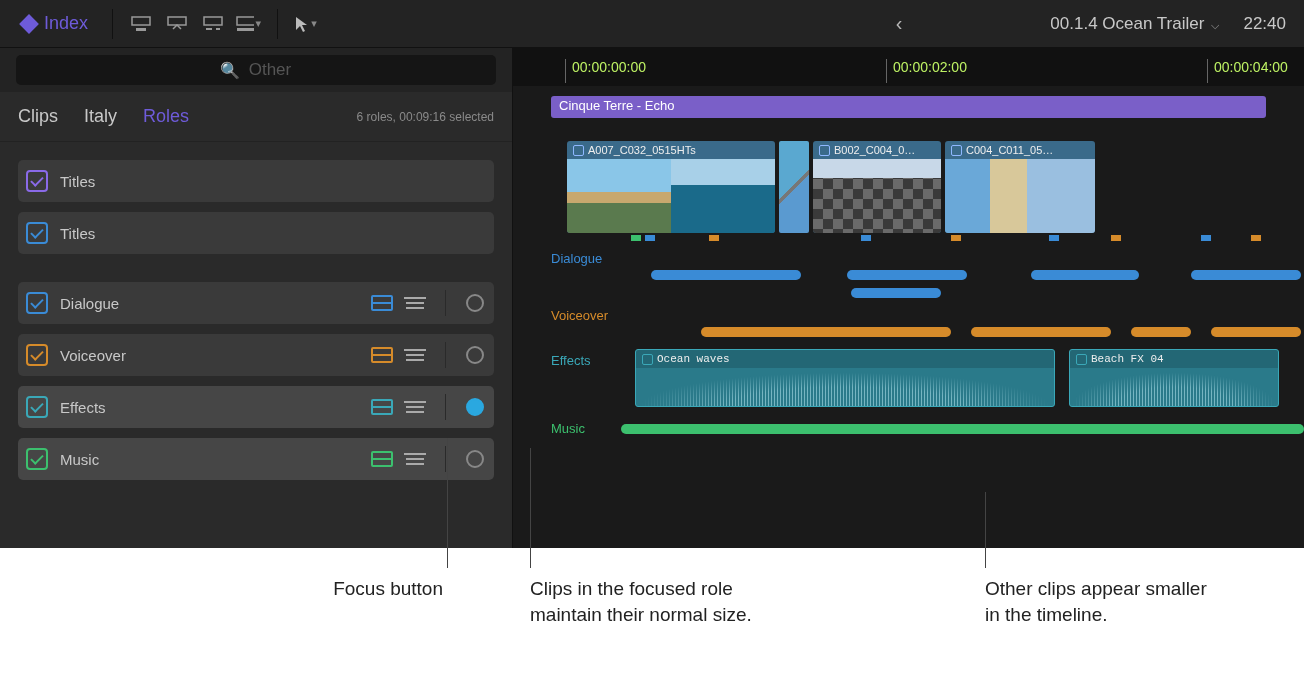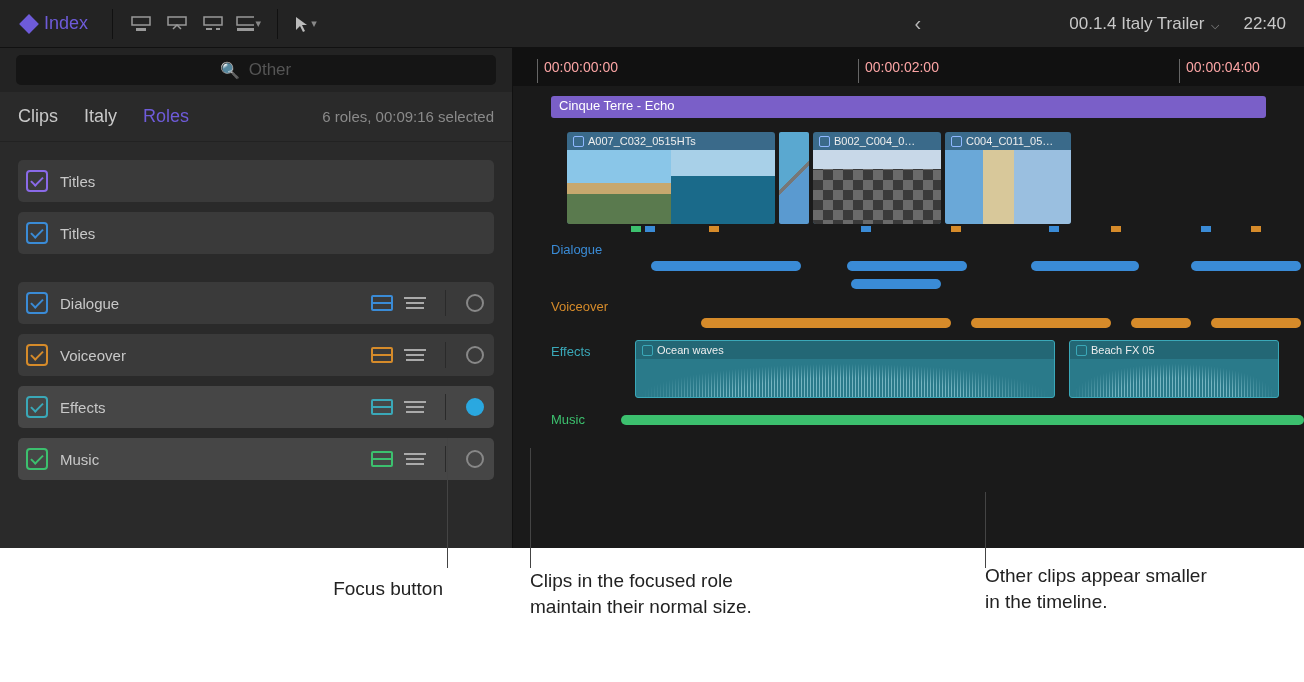--- a/index.html
+++ b/index.html
@@ -39,46 +39,46 @@
   .body{flex:1;display:flex;min-height:0;}
 
   
   .sidebar{width:513px;background:var(--panel);border-right:1px solid var(--divider);display:flex;flex-direction:column;}
   .search-row{height:44px;background:#232323;display:flex;align-items:center;justify-content:center;}
   .search-box{width:480px;height:30px;background:#151515;border-radius:5px;display:flex;align-items:center;justify-content:center;color:#555;font-size:17px;gap:8px;}
   .search-icon{font-size:16px;}
   .tabs-row{height:50px;display:flex;align-items:center;padding:0 18px;gap:26px;font-size:18px;border-bottom:1px solid #222;}
   .tab{color:var(--text);}
   .tab.active{color:var(--accent);}
-  .roles-info{flex:1;text-align:right;font-size:15px;color:var(--text-dim);}
+  .roles-info{flex:1;text-align:right;font-size:12px;color:var(--text-dim);}
   .roles-list{flex:1;padding:18px 18px 0;}
   .role-row{height:42px;background:var(--row);border-radius:5px;margin-bottom:10px;display:flex;align-items:center;padding:0 10px 0 8px;gap:12px;}
   .role-row.light{background:var(--row-light);}
   .chk{width:22px;height:22px;border-radius:4px;border:2px solid;display:flex;align-items:center;justify-content:center;flex-shrink:0;}
   .chk .mark{width:12px;height:7px;border-left:2.5px solid;border-bottom:2.5px solid;transform:rotate(-45deg) translate(1px,-1px);}
   .role-name{flex:1;font-size:15px;}
   .lane-icon{width:22px;height:16px;border:2px solid;border-radius:2px;position:relative;}
   .lane-icon::after{content:'';position:absolute;left:0;right:0;top:50%;height:2px;background:currentColor;transform:translateY(-50%);}
   .collapse-icon{width:20px;display:flex;flex-direction:column;gap:3px;align-items:center;}
   .collapse-icon span{display:block;width:18px;height:2px;background:#aaa;}
   .collapse-icon span.long{width:22px;}
   .ctl-divider{width:1px;height:26px;background:#2a2a2a;margin:0 8px;}
   .focus-dot{width:18px;height:18px;border-radius:50%;border:2px solid #888;}
   .focus-dot.on{background:#2aa8e0;border-color:#2aa8e0;}
   .gap{height:18px;}
 
   
   .timeline{flex:1;background:#1a1a1a;position:relative;overflow:hidden;}
-  .ruler{height:38px;background:#111;display:flex;align-items:center;font-size:14px;color:#fca5a5;padding-left:24px;}
+  .ruler{height:38px;background:#111;display:flex;align-items:center;font-size:14px;color:#bef264;padding-left:52px;}
   .ruler .tick{display:flex;align-items:center;gap:6px;}
   .ruler .tick-mark{width:1px;height:24px;background:#666;margin-top:8px;}
   .ruler-gap{width:240px;}
   .track-area{position:relative;padding-top:14px;}
   .title-bar{position:absolute;left:38px;right:38px;top:10px;height:22px;background:var(--purple);border-radius:3px;color:#fff;font-size:13px;padding:2px 8px;}
-  .clips-row{margin-top:32px;height:92px;display:flex;gap:4px;padding-left:54px;}
+  .clips-row{margin-top:41px;height:92px;display:flex;gap:4px;padding-left:54px;}
   .clip{position:relative;border-radius:3px;overflow:hidden;background:#3a6a8a;}
   .clip-hdr{height:18px;font-size:11px;color:#eee;padding:1px 6px;white-space:nowrap;overflow:hidden;text-overflow:ellipsis;display:flex;align-items:center;gap:4px;}
   .clip-hdr::before{content:'';width:9px;height:9px;border:1.5px solid #8fb8ff;border-radius:2px;}
   .thumb{position:absolute;top:18px;bottom:0;left:0;right:0;display:flex;}
   .th{flex:1;}
   .trans{width:30px;height:92px;background:linear-gradient(135deg,#5aa8d0 0 48%,#777 48% 52%,#5a9ad0 52%);border-radius:2px;}
   
   .th.sky{background:linear-gradient(#8ac6e8 45%,#c8a86e 45% 60%,#5a7a4e 60%);}
   .th.sea{background:linear-gradient(#a8d0e8 35%,#1a6a8a 35%);}
   .th.trees{background:linear-gradient(#9ec8e8 30%,#3a5a2e 30% 55%,#7a7a5e 55%);}
@@ -90,21 +90,21 @@
   .markers{height:10px;position:relative;margin-left:38px;margin-top:2px;}
   .mk{position:absolute;width:10px;height:6px;top:0;}
 
   .lane-label{font-size:13px;padding-left:38px;margin-top:6px;}
   .audio-lane{height:16px;position:relative;margin-left:38px;margin-top:2px;}
   .bar{position:absolute;height:10px;border-radius:5px;top:2px;}
 
   .effects-row{margin-top:8px;display:flex;gap:14px;padding-left:38px;align-items:flex-start;}
   .fx-label{font-size:13px;color:var(--teal);width:70px;padding-top:4px;}
   .fx-clip{height:58px;background:#2a7a8a;border:1px solid var(--teal);border-radius:3px;position:relative;overflow:hidden;}
-  .fx-clip .clip-hdr{background:rgba(0,0,0,.15);}
+  .fx-clip .clip-hdr{background:rgba(0,0,0,.15);font-family:Liberation Mono, monospace;}
   .fx-clip .clip-hdr::before{border-color:var(--teal);}
   .wave{position:absolute;top:22px;left:0;right:0;bottom:0;background:
     repeating-linear-gradient(90deg,rgba(180,230,240,.55) 0 1px,transparent 1px 3px);
     mask:radial-gradient(ellipse 70% 140% at 50% 100%,#000 40%,transparent 70%);}
   .music-row{margin-top:14px;display:flex;align-items:center;padding-left:38px;gap:16px;}
   .music-label{font-size:13px;color:var(--green);width:54px;}
   .music-bar{flex:1;height:10px;background:var(--green);border-radius:5px;margin-right:0;}
 
   
   .callouts{position:relative;width:1304px;height:134px;}
@@ -149,21 +149,21 @@
     </div>
     <div class="tb-divider"></div>
     <div class="tb-icon">
       <svg width="16" height="18">
           <path d="M3 2 L3 15 L7 11 L10 17 L12 16 L9 10 L14 10 Z" fill="#bbb"></path>
         </svg>
       <span class="dropdown-caret">▾</span>
     </div>
     <div class="tb-spacer"></div>
     <span class="chevron-right">‹</span>
-    <span class="proj-title"><span>00.1.4 Italy Trailer</span> <span class="dropdown-caret">⌵</span></span>
+    <span class="proj-title"><span>00.1.4 Ocean Trailer</span> <span class="dropdown-caret">⌵</span></span>
     <span class="proj-time">22:40</span>
   </div>
 
   <div class="body">
 
     <div class="sidebar">
       <div class="search-row">
         <div class="search-box">
           <span class="search-icon">🔍</span>
           <span>Other</span>
@@ -281,21 +281,21 @@
                 <div class="th sea"></div>
               </div>
           </div>
           <div class="trans"></div>
           <div class="clip" style="width:128px">
             <div class="clip-hdr">B002_C004_0…</div>
             <div class="thumb">
                 <div class="th checker"></div>
               </div>
           </div>
-          <div class="clip" style="width:126px">
+          <div class="clip" style="width:150px">
             <div class="clip-hdr">C004_C011_05…</div>
             <div class="thumb">
                 <div class="th tower"></div>
               </div>
           </div>
         </div>
 
         <div class="markers">
           <div class="mk" style="left:80px;background:#3cc06e"></div>
           <div class="mk" style="left:94px;background:#3a8bd6"></div>
@@ -327,36 +327,36 @@
           <div class="bar" style="left:660px;width:90px;background:#d68b2a"></div>
         </div>
 
         <div class="effects-row">
           <div class="fx-label">Effects</div>
           <div class="fx-clip" style="width:420px">
             <div class="clip-hdr">Ocean waves</div>
             <div class="wave"></div>
           </div>
           <div class="fx-clip" style="width:210px">
-            <div class="clip-hdr">Beach FX 05</div>
+            <div class="clip-hdr">Beach FX 04</div>
             <div class="wave"></div>
           </div>
         </div>
 
         <div class="music-row">
           <div class="music-label">Music</div>
           <div class="music-bar"></div>
         </div>
       </div>
     </div>
   </div>
 </div>
 
 <div class="callouts">
   <div class="call-line" style="left:447px;top:-110px;height:130px"></div>
   <div class="call-text" style="left:303px;top:28px;text-align:right;width:140px">Focus button</div>
 
   <div class="call-line" style="left:530px;top:-100px;height:120px"></div>
-  <div class="call-text" style="left:530px;top:20px;width:260px">Clips in the focused role maintain their normal size.</div>
+  <div class="call-text" style="left:530px;top:28px;width:260px">Clips in the focused role maintain their normal size.</div>
 
   <div class="call-line" style="left:985px;top:-56px;height:76px"></div>
-  <div class="call-text" style="left:985px;top:15px;width:230px">Other clips appear smaller in the timeline.</div>
+  <div class="call-text" style="left:985px;top:28px;width:230px">Other clips appear smaller in the timeline.</div>
 </div>
 
 </body></html>

